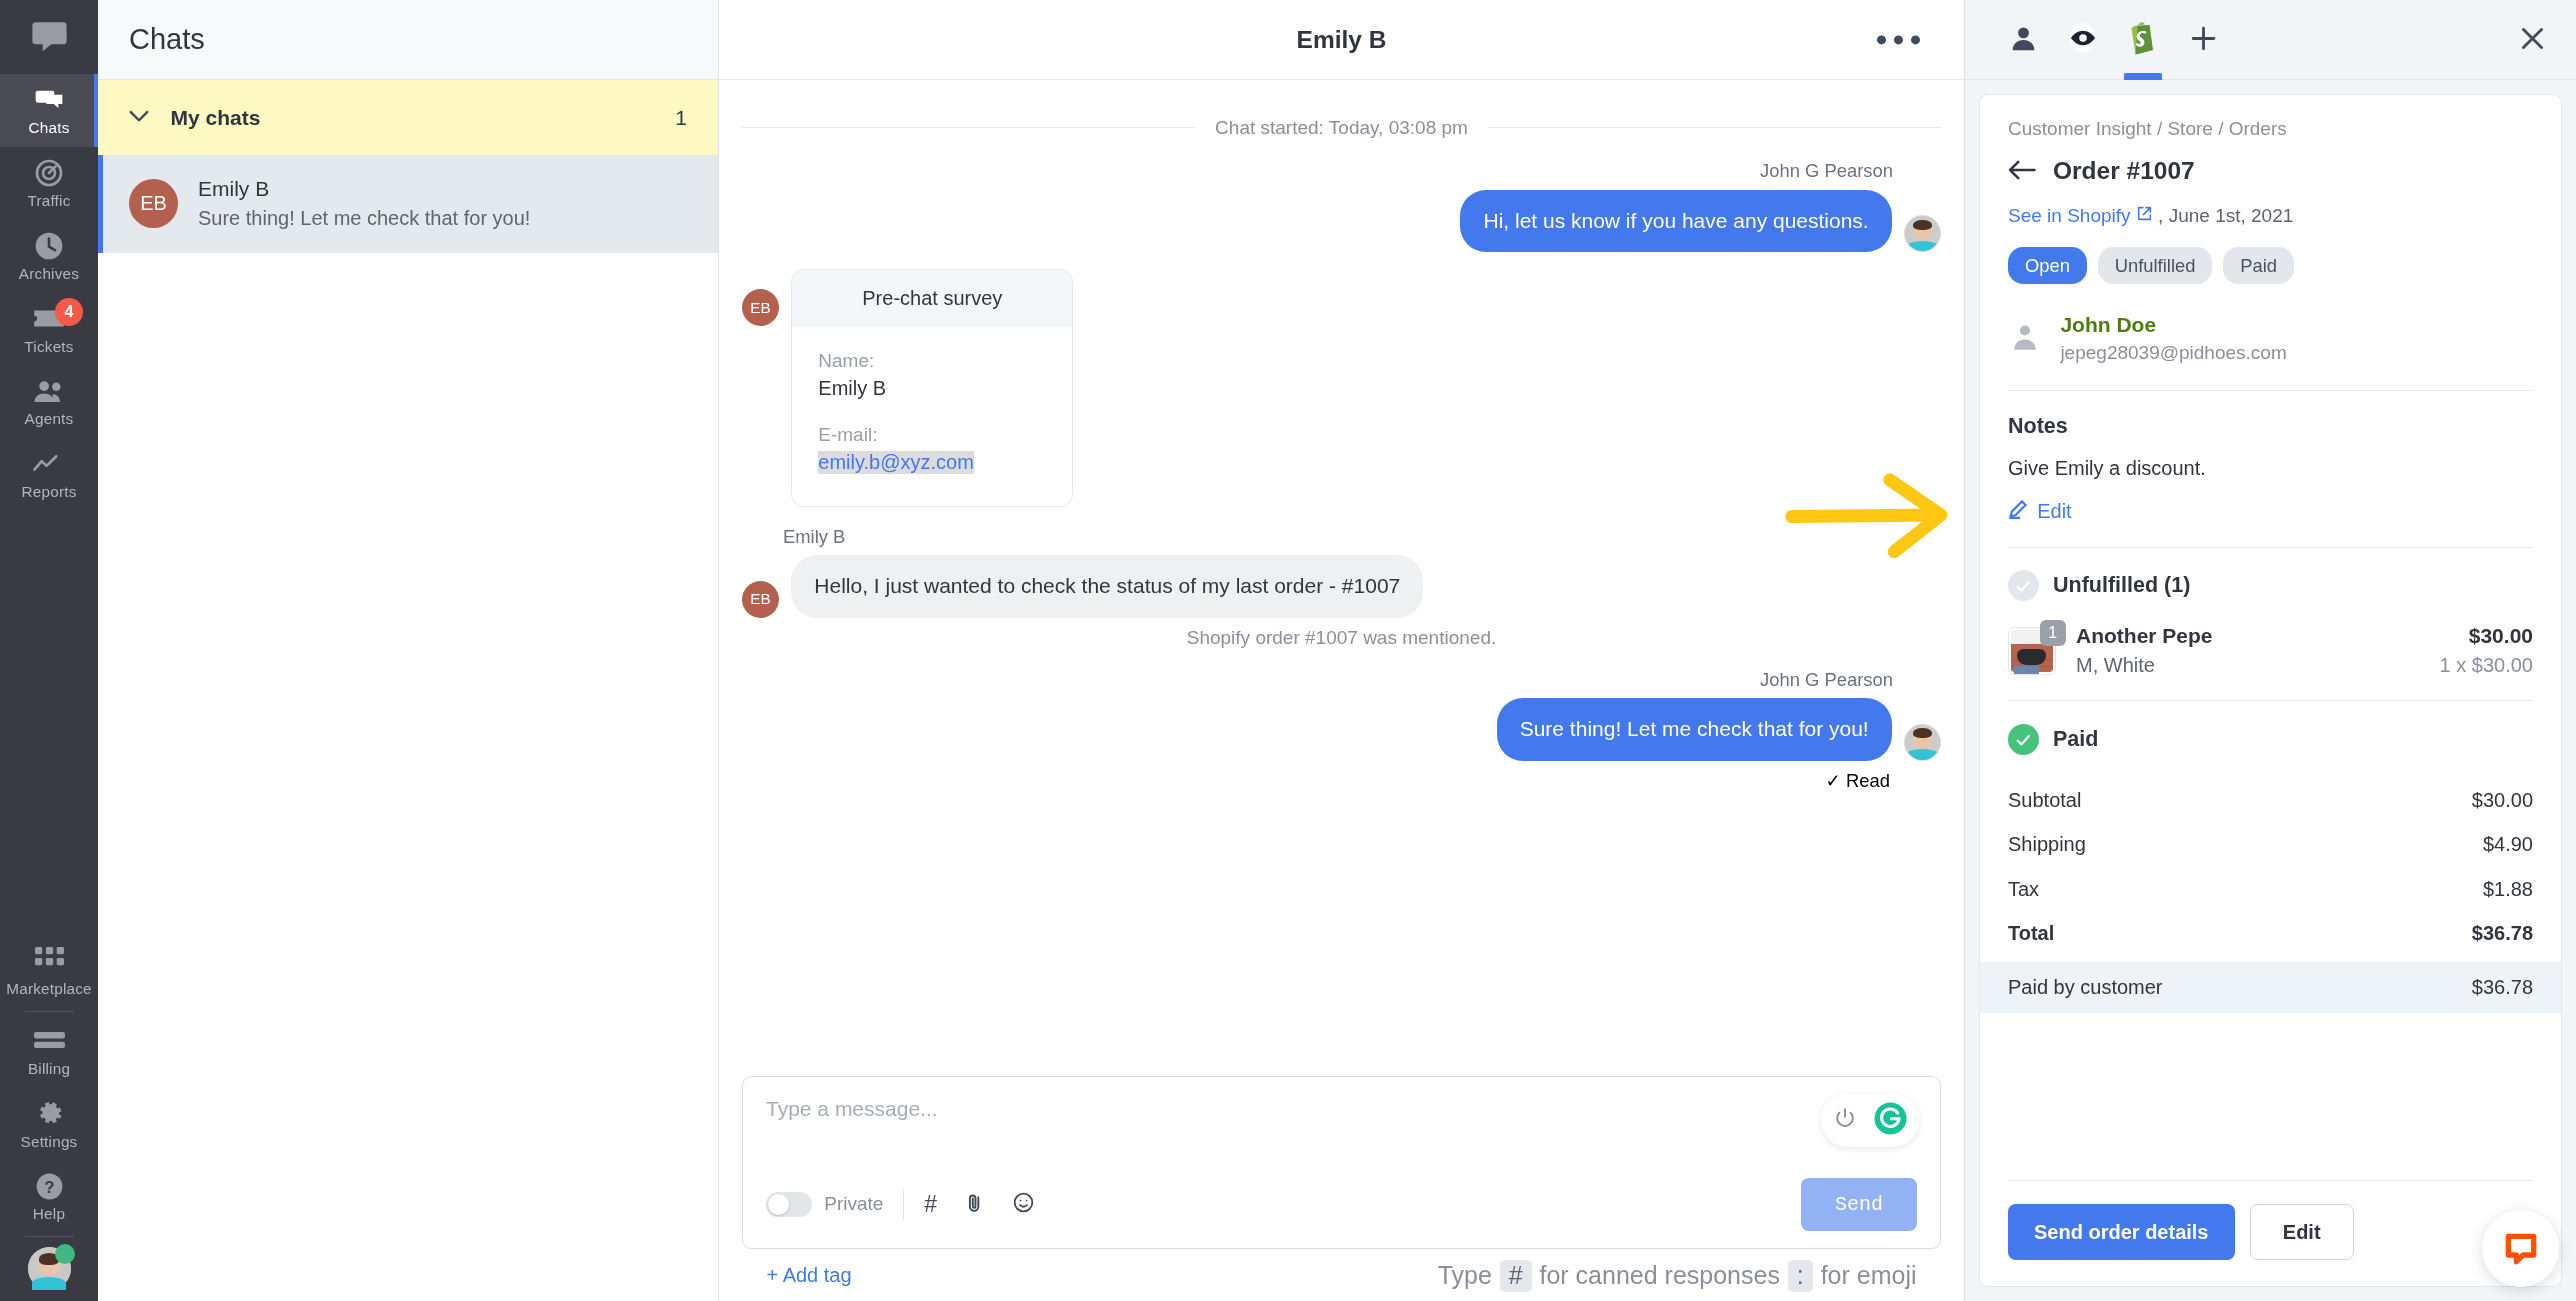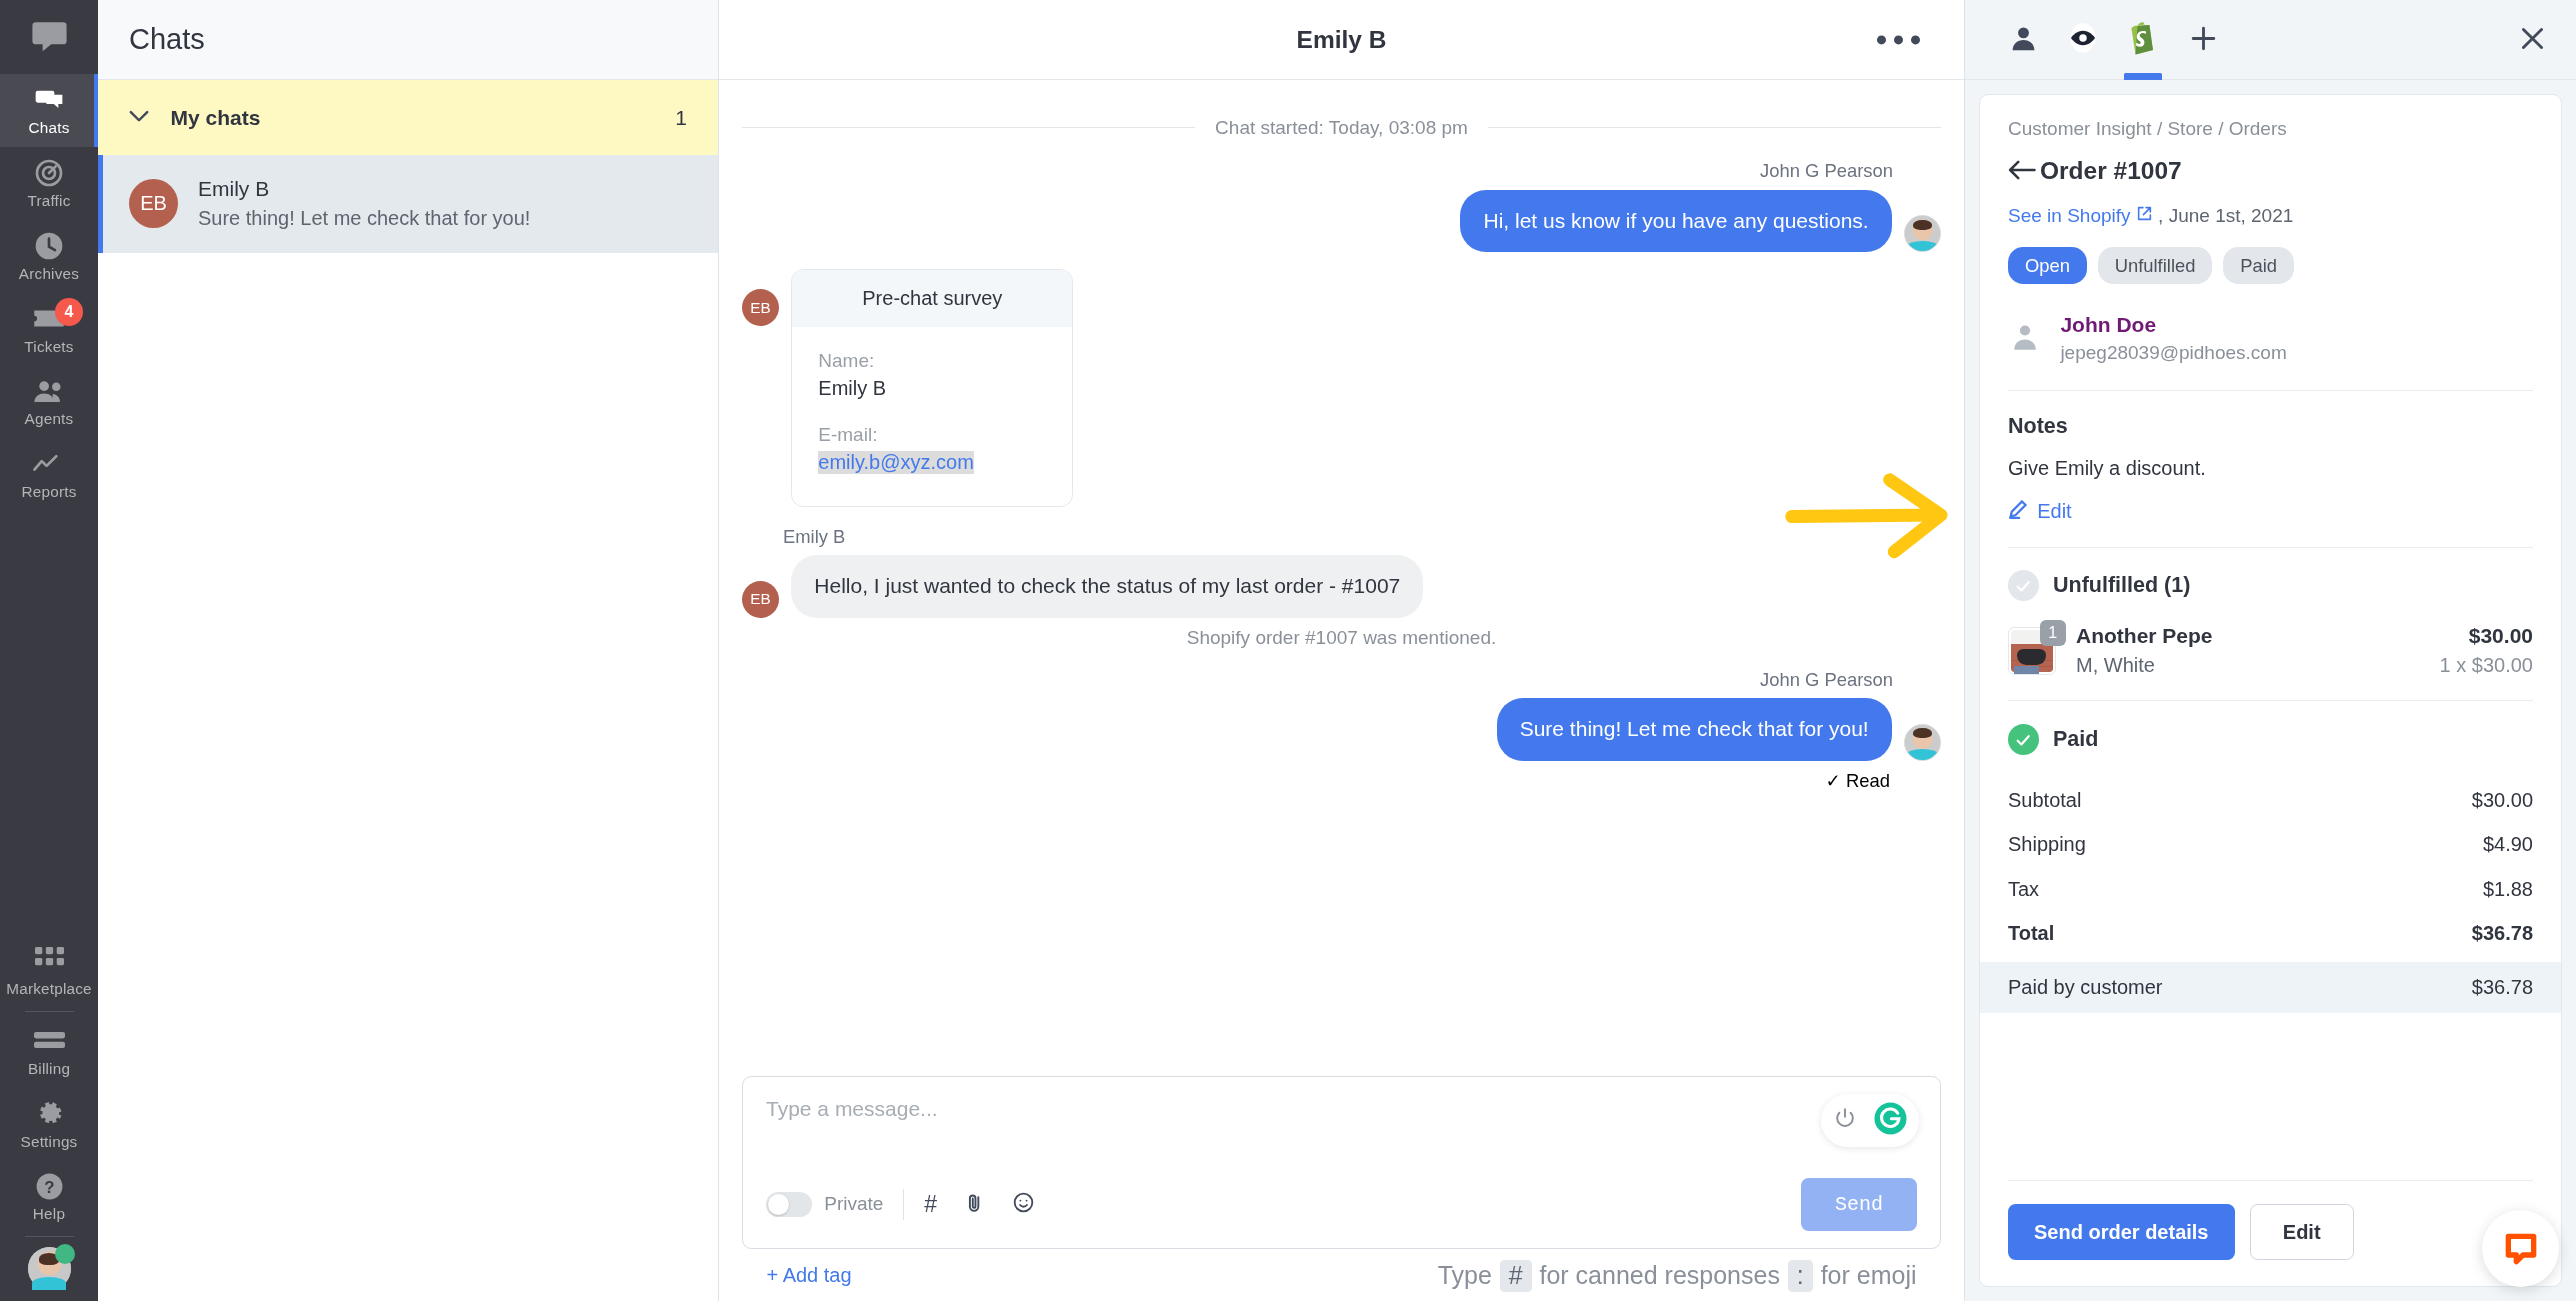--- a/index.html
+++ b/index.html
@@ -163,30 +163,30 @@
   .rp-head { height:80px; display:flex; align-items:center; padding: 0 28px; gap: 0; border-bottom:0.8px solid #e3e7eb;}
   .rp-tab { width:60px; height:80px; display:flex; align-items:center; justify-content:center; cursor:pointer; position:relative;}
   .rp-tab.active::after { content:""; position:absolute; bottom:0; left:10.7px; right:10.7px; height:6.1px; background:#4379ec; border-radius:1.5px 1.5px 0 0;}
   .rp-close { margin-left:auto; cursor:pointer; }
   .rp-card {
     margin: 14px 14px 14px 14px; background:#fff; border:0.8px solid #e2e7ec; border-radius:9.2px;
     flex: 1 1 auto; display:flex; flex-direction:column; overflow:hidden;
   }
   .rp-scroll { flex:1 1 auto; padding: 23px 28px 0; }
   .crumb { font-size:19px; color:#8a9099; margin-bottom: 17px;}
-  .ord-title { display:flex; align-items:center; gap:4px; margin-bottom: 20px;}
+  .ord-title { display:flex; align-items:center; gap:17px; margin-bottom: 20px;}
   .ord-title .bk { font-size:26px; color:#31353f; cursor:pointer; line-height:1;}
   .ord-title .tt { font-size:24.5px; color:#31353f; font-weight:600;}
   .shopline { font-size:19px; color:#5d6570; margin-bottom:20px; }
   .shopline a { color:#4379ec; text-decoration:none; cursor:pointer;}
   .chips { display:flex; gap:10.7px; margin-bottom: 29px; }
   .chip { font-size:18.4px; padding: 7.7px 17px; border-radius:15.3px; background:#e3e7eb; color:#4c525b;}
   .chip.blue { background:#4379ec; color:#fff;}
   .cust { display:flex; align-items:center; gap:18.4px; padding-bottom: 26px; }
-  .cust-name { font-size:21px; color:#701a75; font-weight:600; }
+  .cust-name { font-size:21px; color:#4d7c0f; font-weight:600; }
   .cust-mail { font-size:19px; color:#8a9099; margin-top:4.6px;}
   .hr { height:0.8px; background:#e8ecef; }
   .sec { padding: 23px 0; }
   .sec-h { font-size:21.5px; color:#31353f; font-weight:600; margin-bottom:18.4px;}
   .note-tx { font-size:20px; color:#31353f; margin-bottom:18.4px;}
   .edit-link { font-size:20px; color:#4379ec; display:flex; align-items:center; gap:9.2px; cursor:pointer;}
   .status-row { display:flex; align-items:center; gap:14px; margin-bottom: 23px;}
   .status-row .lbl { font-size:21.5px; color:#31353f; font-weight:600;}
   .item { display:flex; align-items:center; gap:20px; }
   .thumb {

